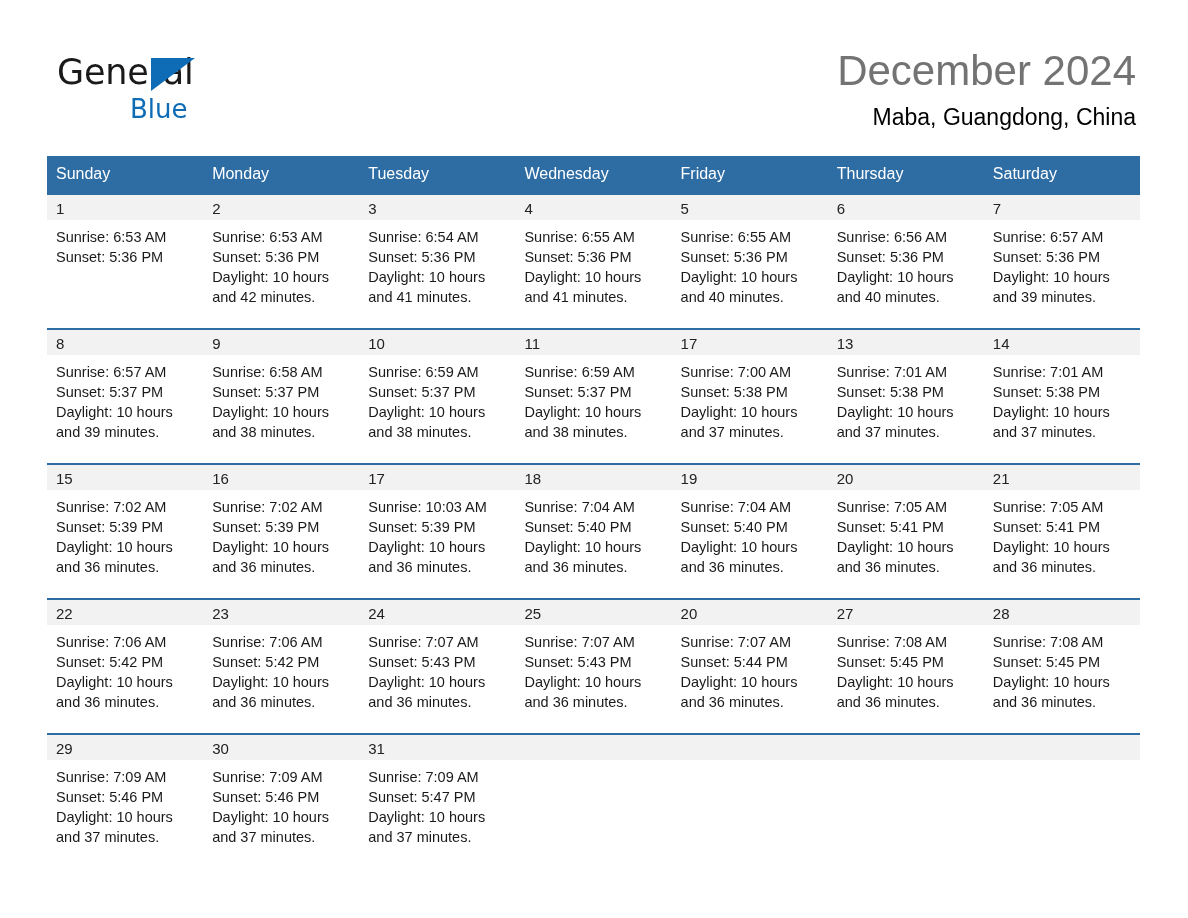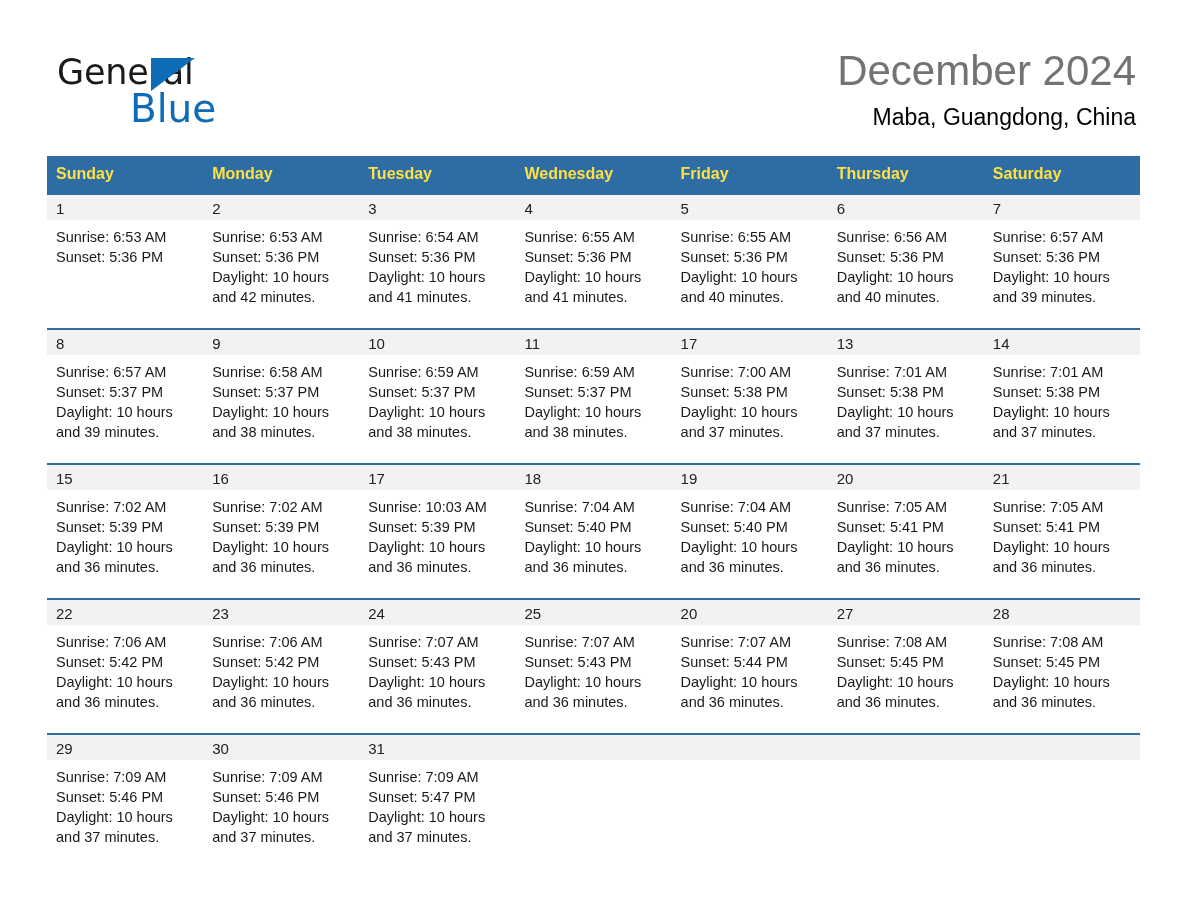--- a/index.html
+++ b/index.html
@@ -54,21 +54,21 @@
     top: 6px;
     width: 0;
     height: 0;
     border-top: 33px solid #0d6cb5;
     border-right: 44px solid transparent;
   }
   .logo-blue {
     position: absolute;
     left: 73px;
     top: 37px;
-    font-size: 39px;
+    font-size: 26px;
     line-height: 40px;
     color: #0d6cb5;
     font-family: "DejaVu Sans", sans-serif;
     font-weight: 400;
   }
 
   .title-block {
     position: absolute;
     right: 52px;
     top: 45px;
@@ -102,22 +102,22 @@
     display: flex;
     width: 100%;
     background: #2e6da4;
   }
   .weekday {
     flex: 1 1 0;
     box-sizing: border-box;
     padding: 8px 0 9px 9px;
     font-size: 16px;
     line-height: 20px;
-    color: #fde047;
-    font-weight: 700;
+    color: #ffffff;
+    font-weight: 400;
   }
 
   .week-row {
     display: flex;
     width: 100%;
     border-top: 2px solid #2e6da4;
   }
   .day-cell {
     flex: 1 1 0;
     box-sizing: border-box;

